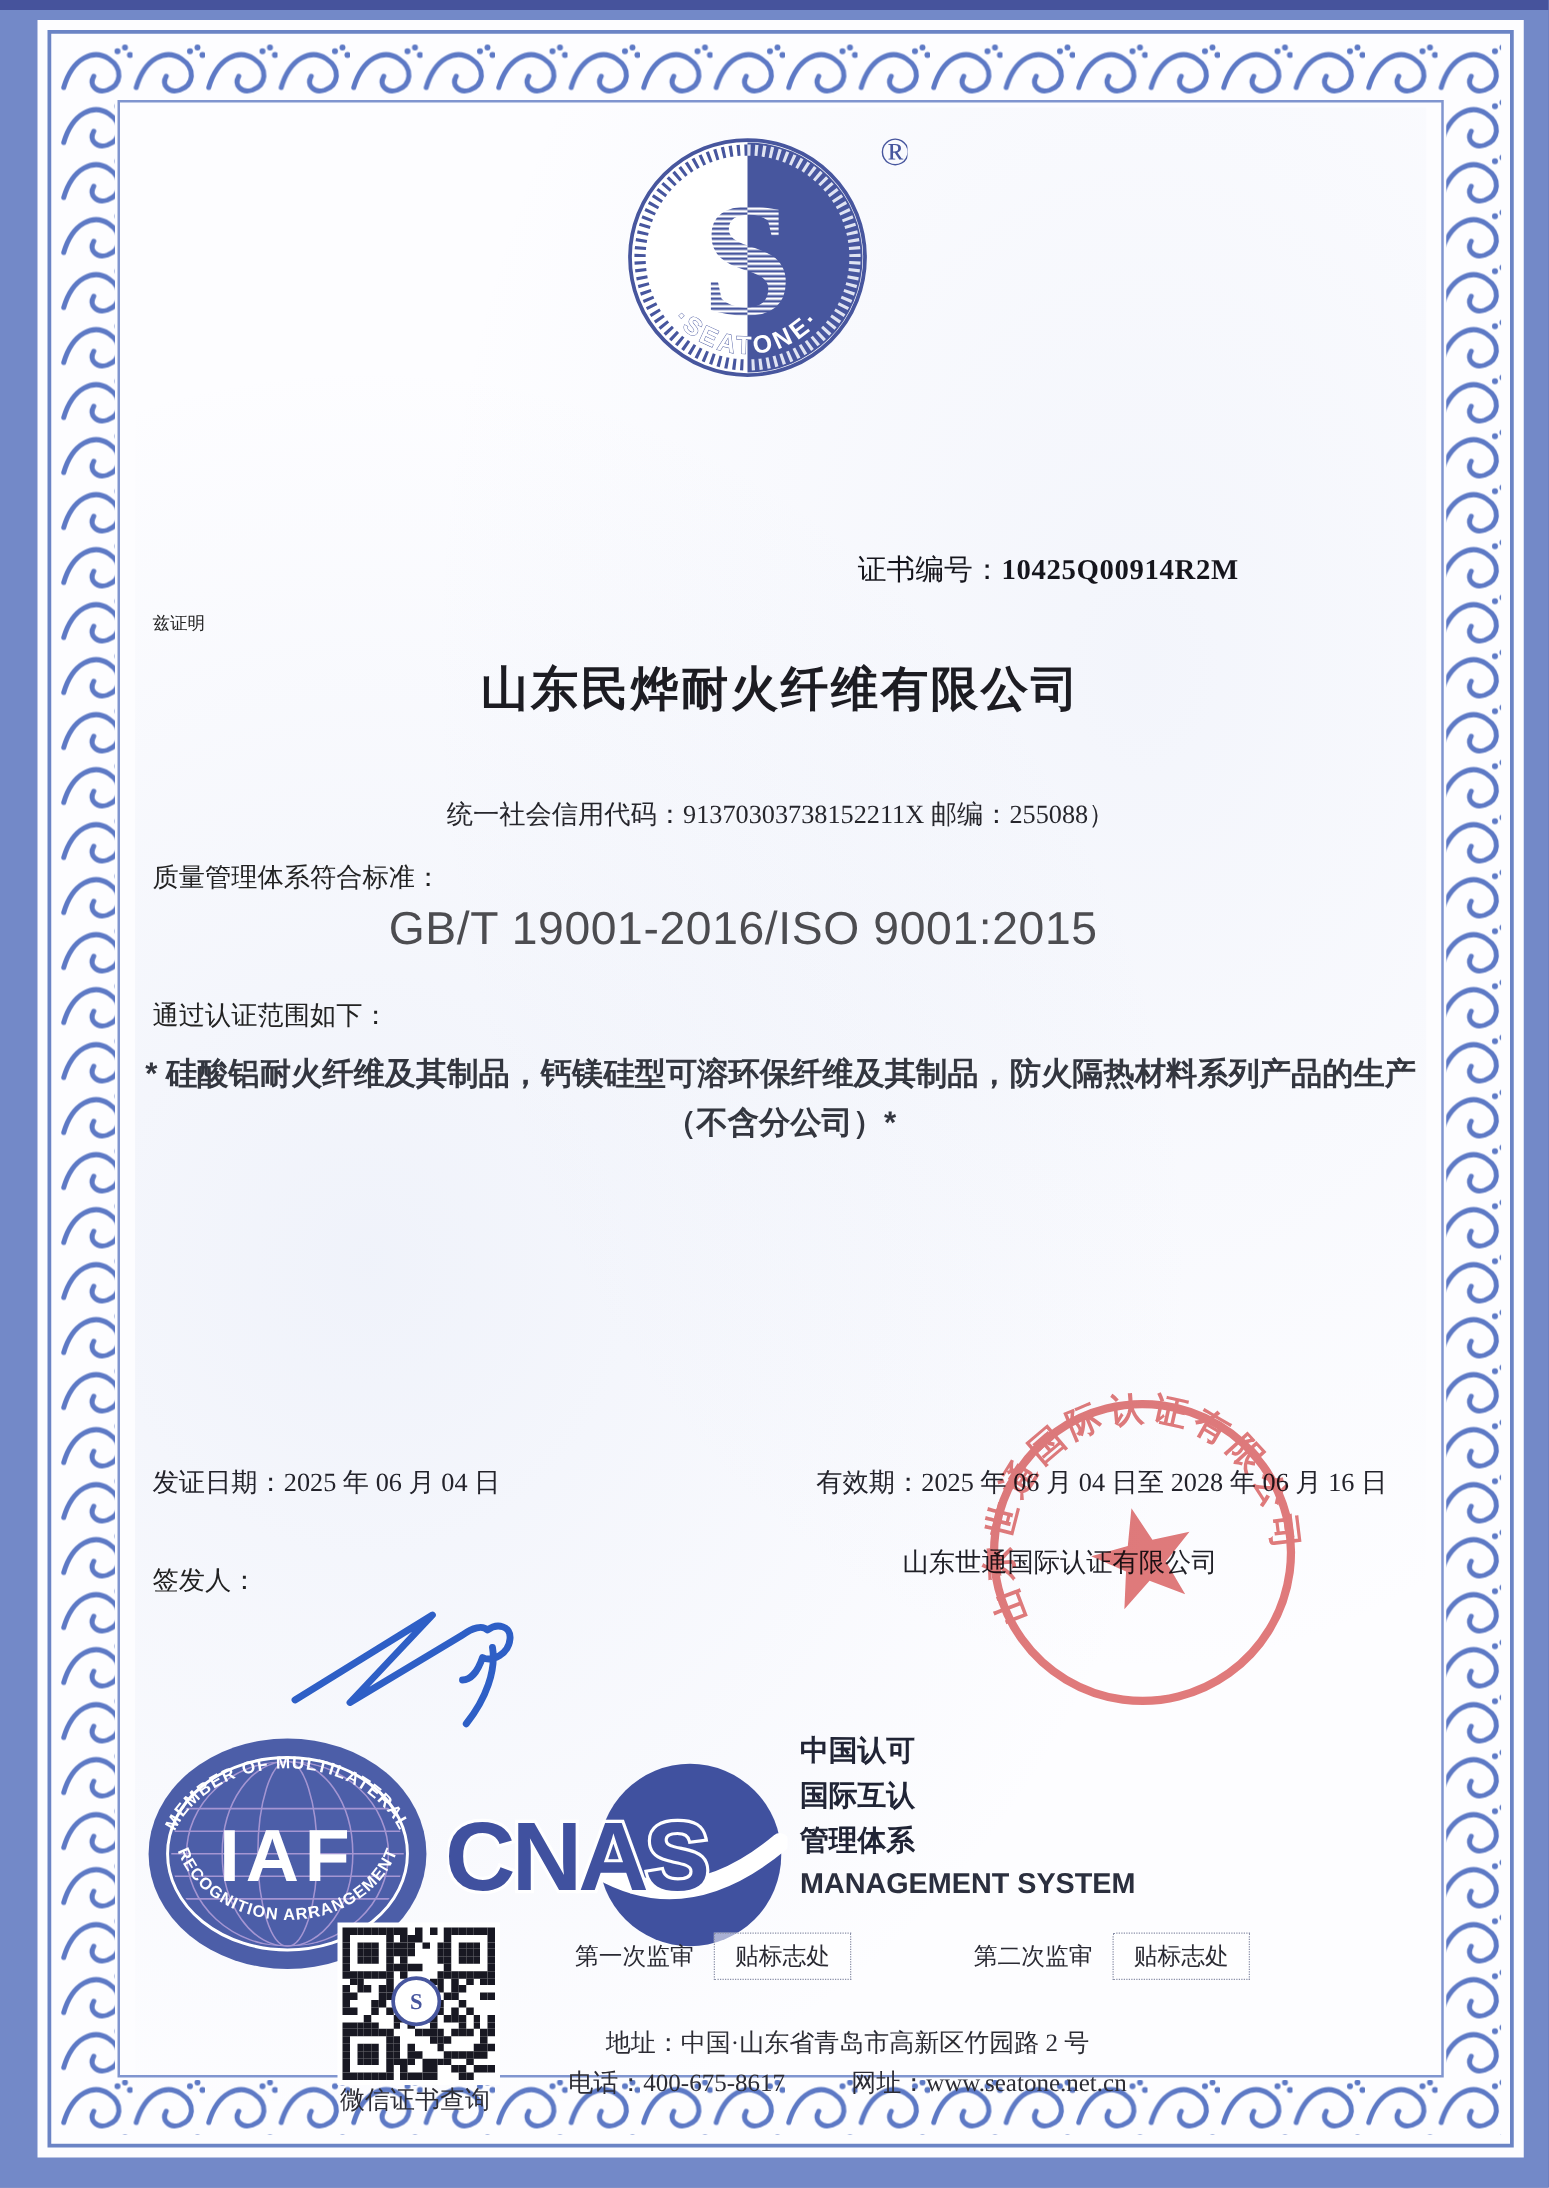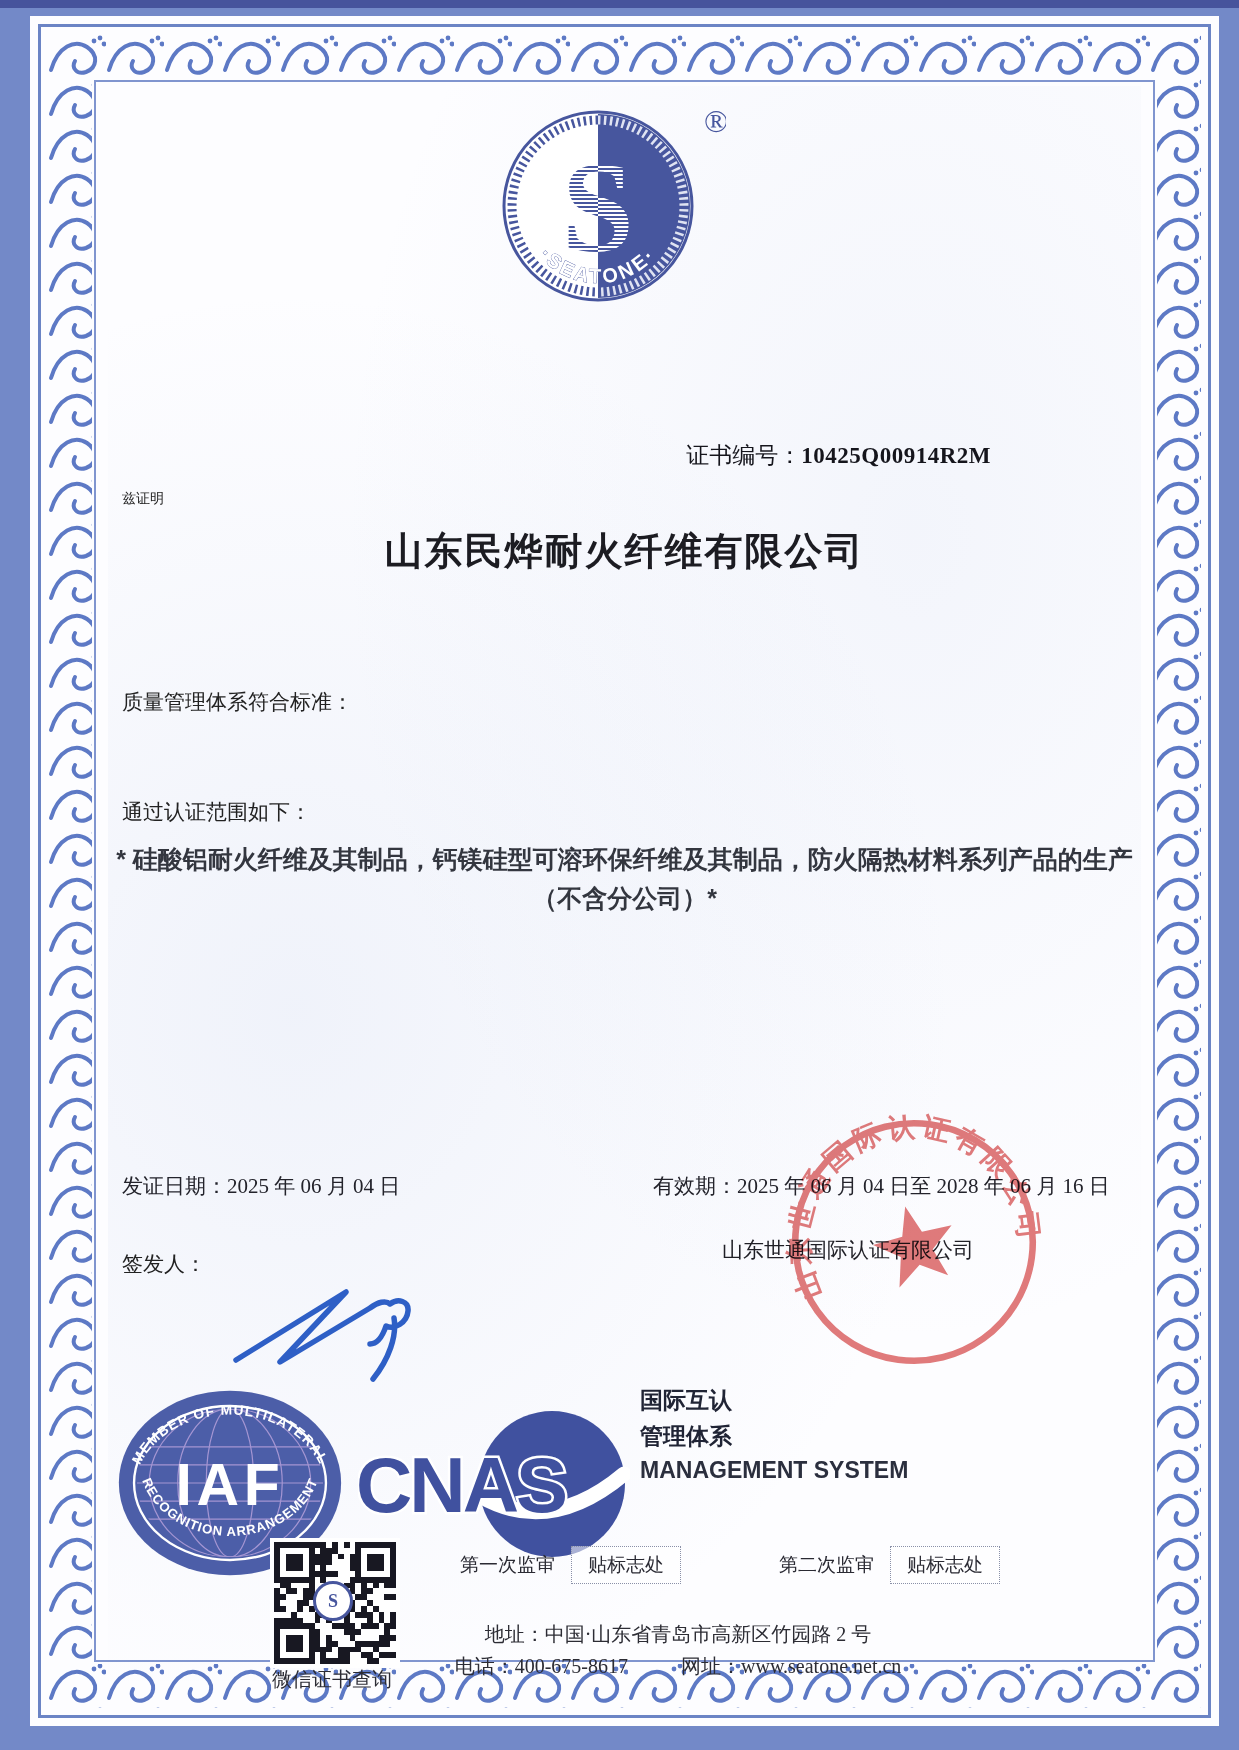--- a/index.html
+++ b/index.html
@@ -120,22 +120,24 @@
         </text>
         <text x="208" y="34" font-size="32" fill="#47569e">®</text>
       </svg>
 
       <div id="certNo">
         <span>证书编号：</span><span class="num">10425Q00914R2M</span>
       </div>
 
       <div id="certify">兹证明</div>
       <div id="company">山东民烨耐火纤维有限公司</div>
+      <div id="addr2">统一社会信用代码：91370303738152211X 邮编：255088）</div>
 
       <div id="stdLabel">质量管理体系符合标准：</div>
+      <div id="stdValue">GB/T 19001-2016/ISO 9001:2015</div>
 
       <div id="scopeLabel">通过认证范围如下：</div>
       <div id="scopeText">* 硅酸铝耐火纤维及其制品，钙镁硅型可溶环保纤维及其制品，防火隔热材料系列产品的生产（不含分公司）*</div>
 
 
       <div id="dateIssue">发证日期：2025 年 06 月 04 日</div>
       <div id="dateValid">有效期：2025 年 06 月 04 日至 2028 年 06 月 16 日</div>
 
       <div id="signerLabel">签发人：</div>
       <div id="issuer">山东世通国际认证有限公司</div>
@@ -185,20 +187,21 @@
         </text>
       </svg>
 
       <svg id="cnasSvg" viewBox="0 0 272 158">
         <circle cx="194" cy="80" r="73" fill="#40519f"></circle>
         <path d="M 122,92 Q 192,132 266,70" fill="none" stroke="#ffffff" stroke-width="15" stroke-linecap="round"></path>
         <text x="-2" y="108" font-size="78" font-weight="bold" letter-spacing="-3" fill="#40519f" stroke="#ffffff" stroke-width="5" paint-order="stroke" font-family="'Liberation Sans',sans-serif">CNAS</text>
       </svg>
 
       <div id="accText">
+        <span class="cn">中国认可</span>
         <span class="cn">国际互认</span>
         <span class="cn">管理体系</span>
         <span class="en">MANAGEMENT SYSTEM</span>
       </div>
 
       <div id="qr">
           <div class="b"></div>
           <div class="b"></div>
           <div class="b"></div>
           <div class="b"></div>

